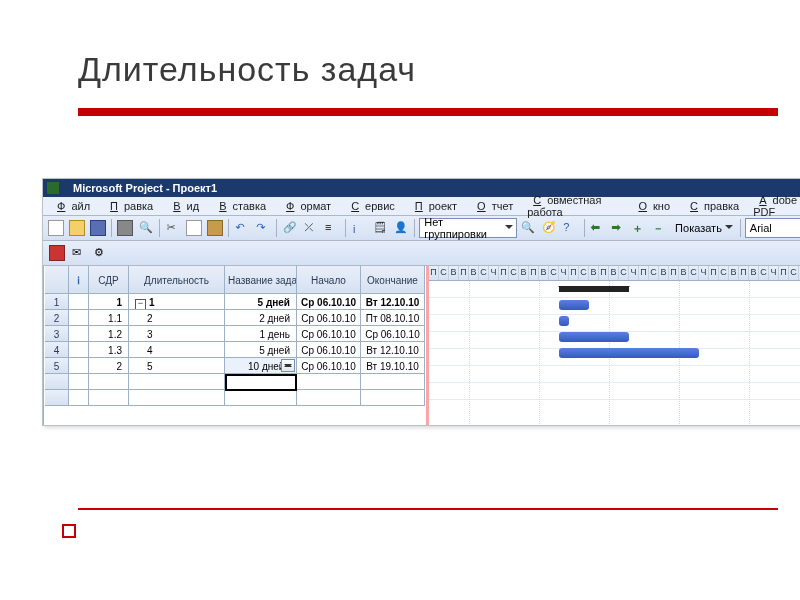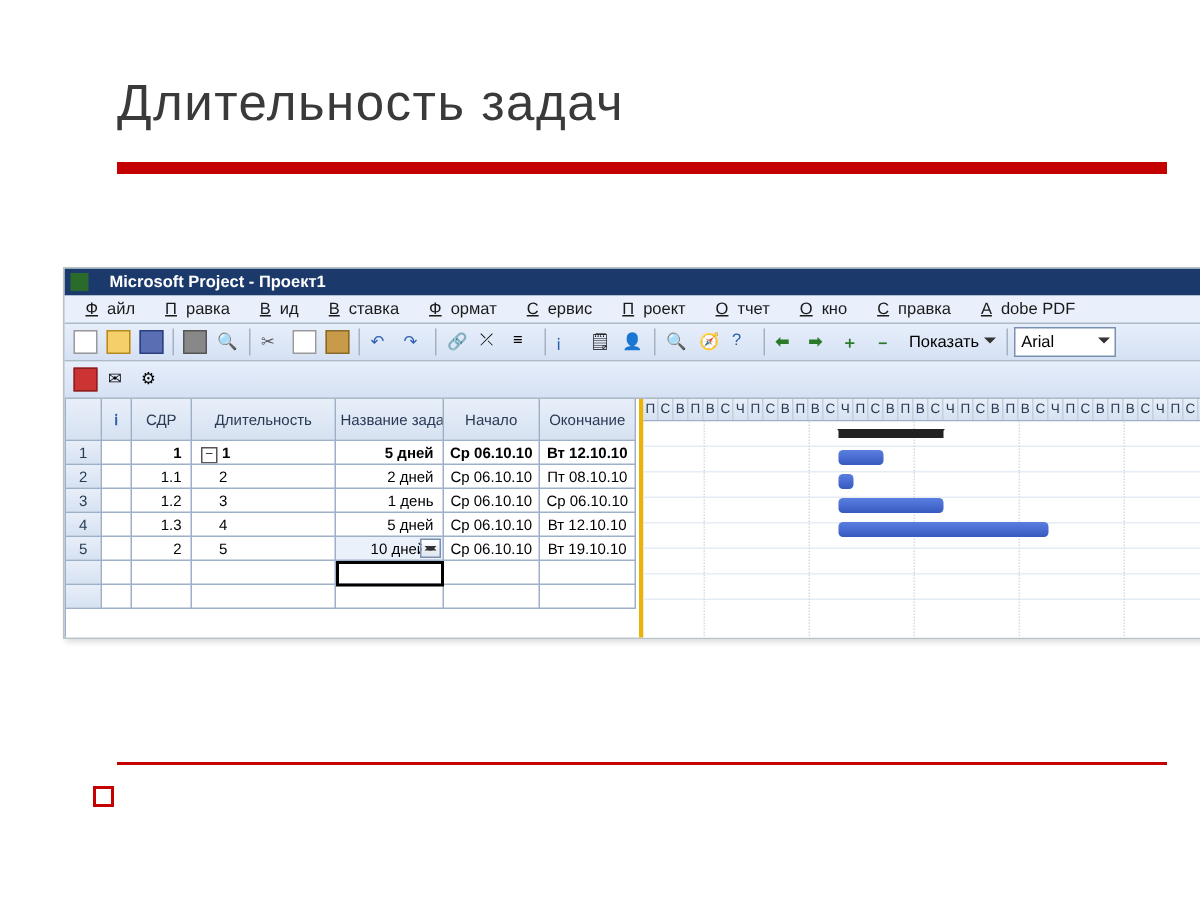--- a/index.html
+++ b/index.html
@@ -165,21 +165,21 @@
     background: #fff;
     display: flex;
   }
   .left-gutter {
     width: 22px;
     background: linear-gradient(#dfe8f6,#d2ddef);
     border-right: 1px solid #9db0c8;
   }
 
   
-  .grid-wrap { flex: 0 0 382px; border-right: 3px solid #eab308; display:flex; flex-direction:column; }
+  .grid-wrap { flex: 0 0 382px; border-right: 3px solid #fca5a5; display:flex; flex-direction:column;align-items:center; }
   .grid-header, .grid-row {
     display: grid;
     grid-template-columns: 24px 20px 40px 96px 72px 64px 64px;
     font-size: 10px;
   }
   .grid-header { }
   .gh, .rc {
     border-right: 1px solid #9db0c8;
     border-bottom: 1px solid #9db0c8;
     padding: 2px 3px;
@@ -311,20 +311,21 @@
 
     <div class="menubar" id="menubar">
         <span><span class="ul">Ф</span>айл</span>
         <span><span class="ul">П</span>равка</span>
         <span><span class="ul">В</span>ид</span>
         <span><span class="ul">В</span>ставка</span>
         <span><span class="ul">Ф</span>ормат</span>
         <span><span class="ul">С</span>ервис</span>
         <span><span class="ul">П</span>роект</span>
         <span><span class="ul">О</span>тчет</span>
+        <span><span class="ul">С</span>овместная работа</span>
         <span><span class="ul">О</span>кно</span>
         <span><span class="ul">С</span>правка</span>
         <span><span class="ul">A</span>dobe PDF</span>
       </div>
 
     <div class="toolbar">
       <span class="tb-btn">
           <span class="ico ico-new"></span>
         </span>
       <span class="tb-btn">
@@ -371,20 +372,23 @@
       <span class="tb-btn">
           <span class="ico" style="color:#2a5fa8">ℹ</span>
         </span>
       <span class="tb-btn">
           <span class="ico">🗒</span>
         </span>
       <span class="tb-btn">
           <span class="ico">👤</span>
         </span>
       <span class="tb-sep"></span>
+      <span class="tb-combo">
+          <span>Нет группировки</span>
+        </span>
       <span class="tb-btn">
           <span class="ico">🔍</span>
         </span>
       <span class="tb-btn">
           <span class="ico">🧭</span>
         </span>
       <span class="tb-btn">
           <span class="ico" style="color:#2a5fa8">?</span>
         </span>
       <span class="tb-sep"></span>

